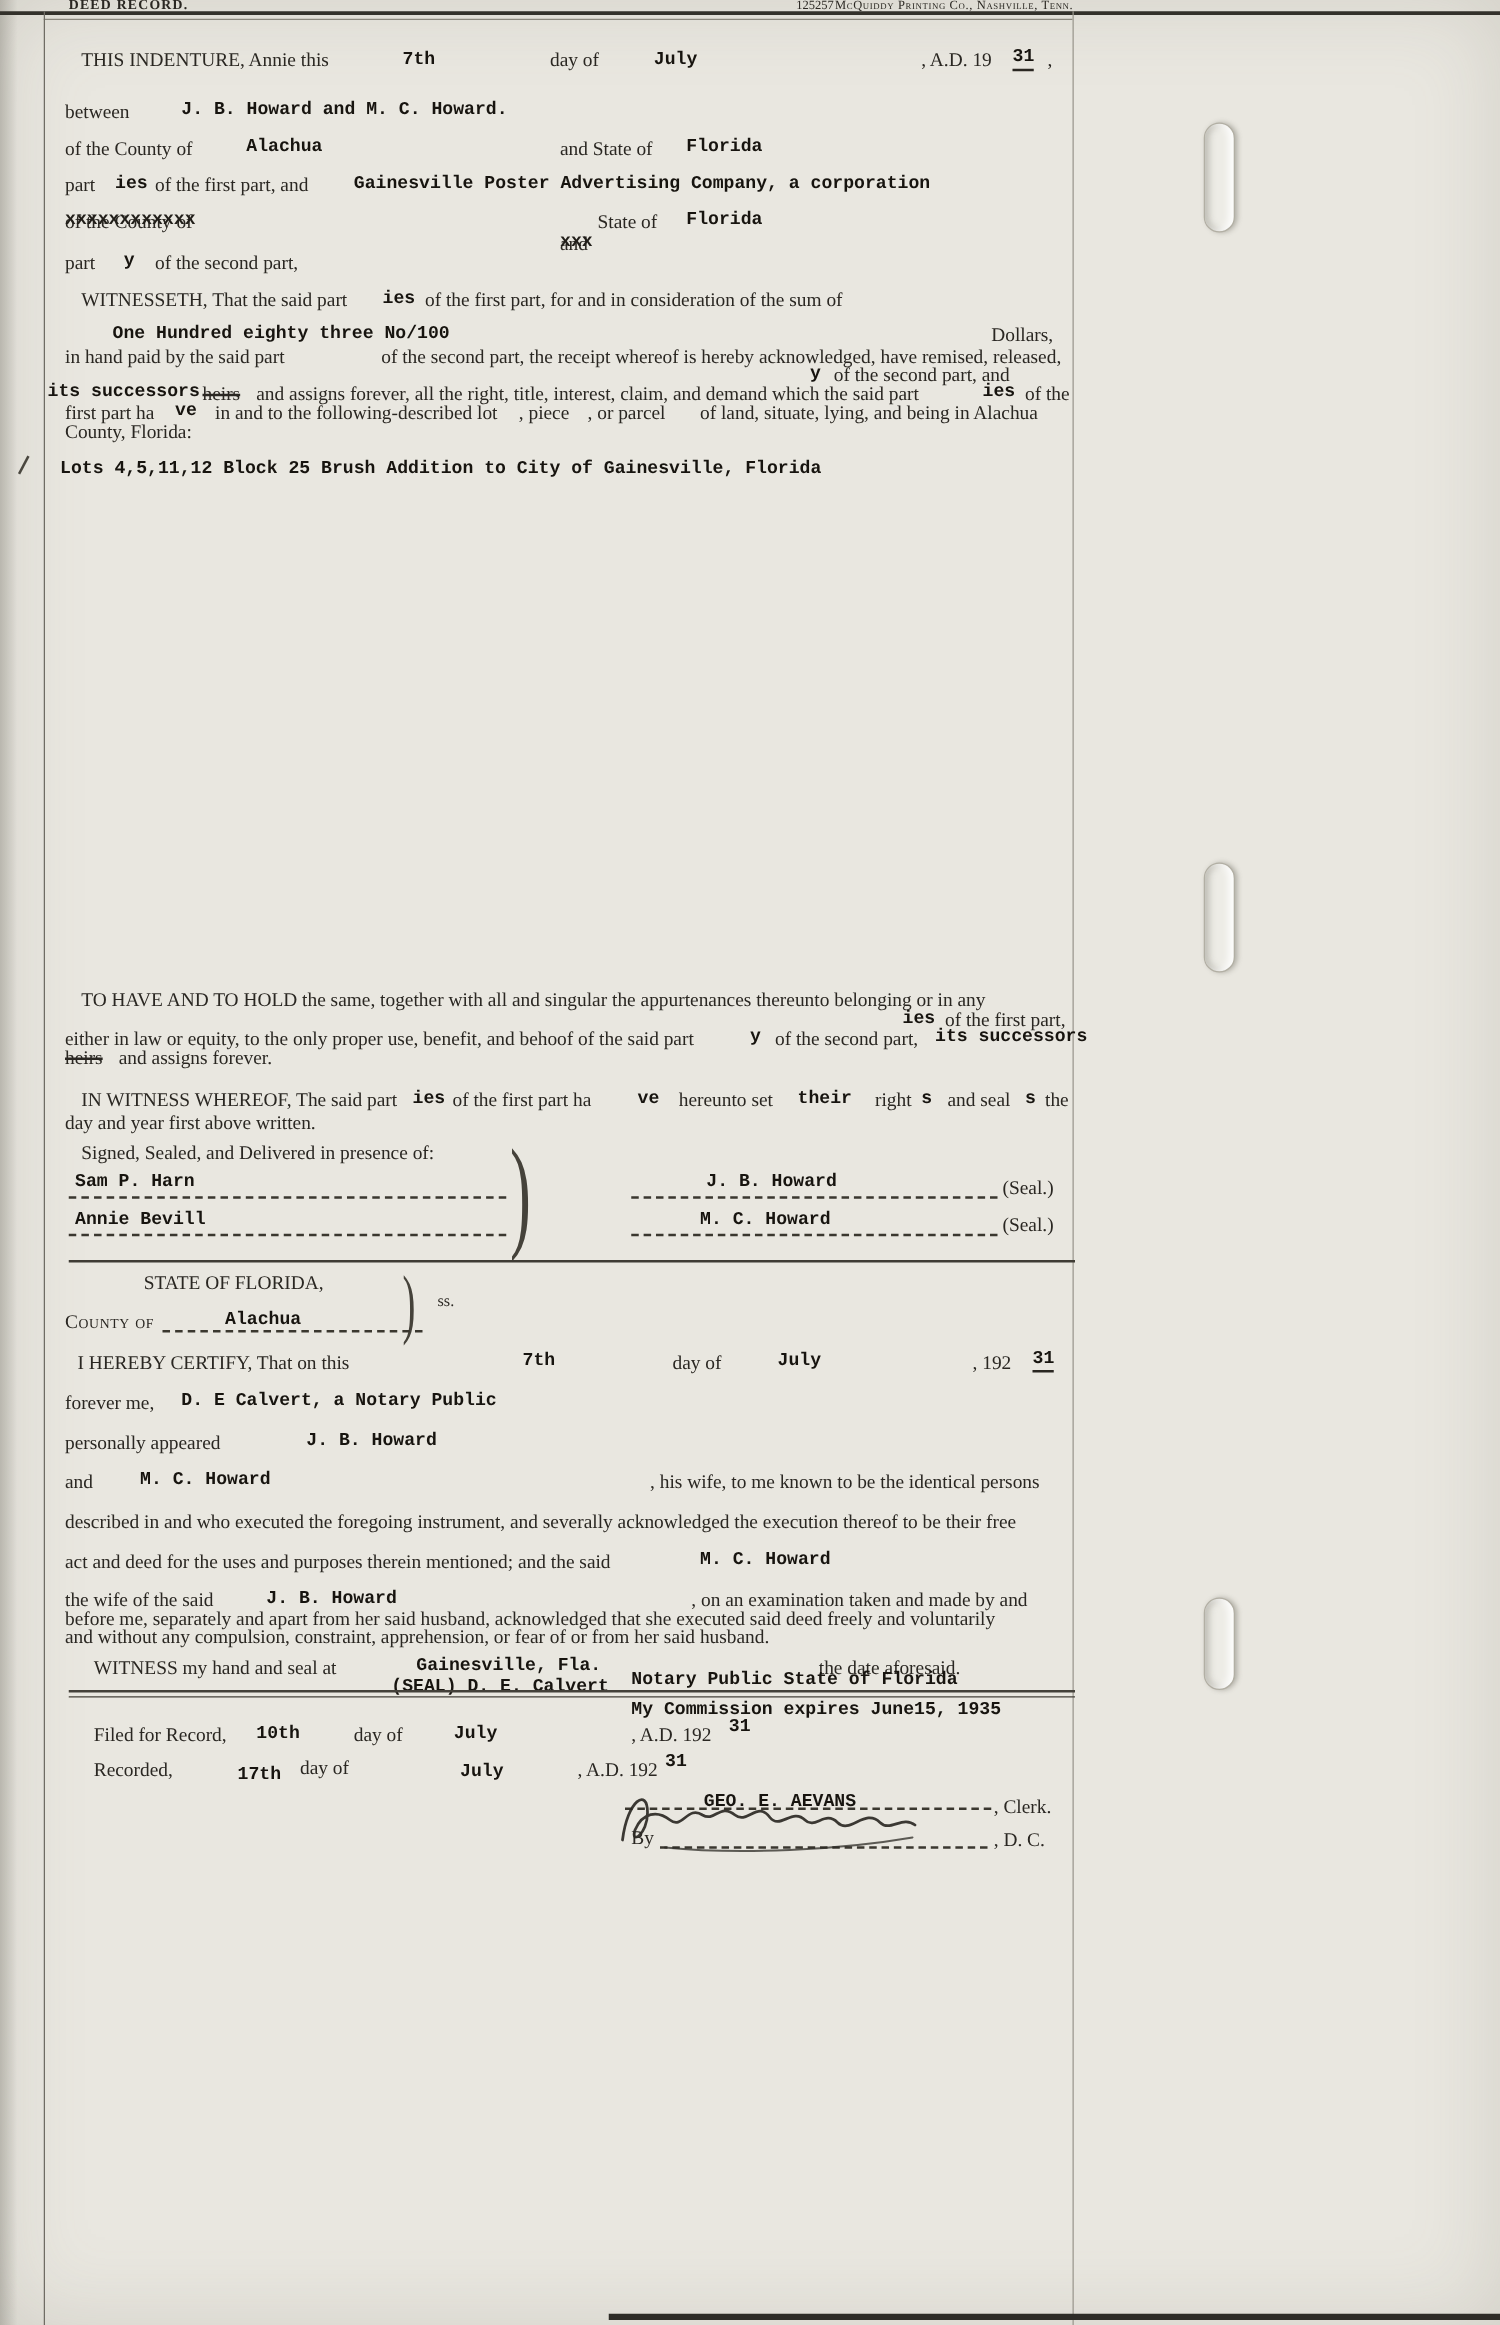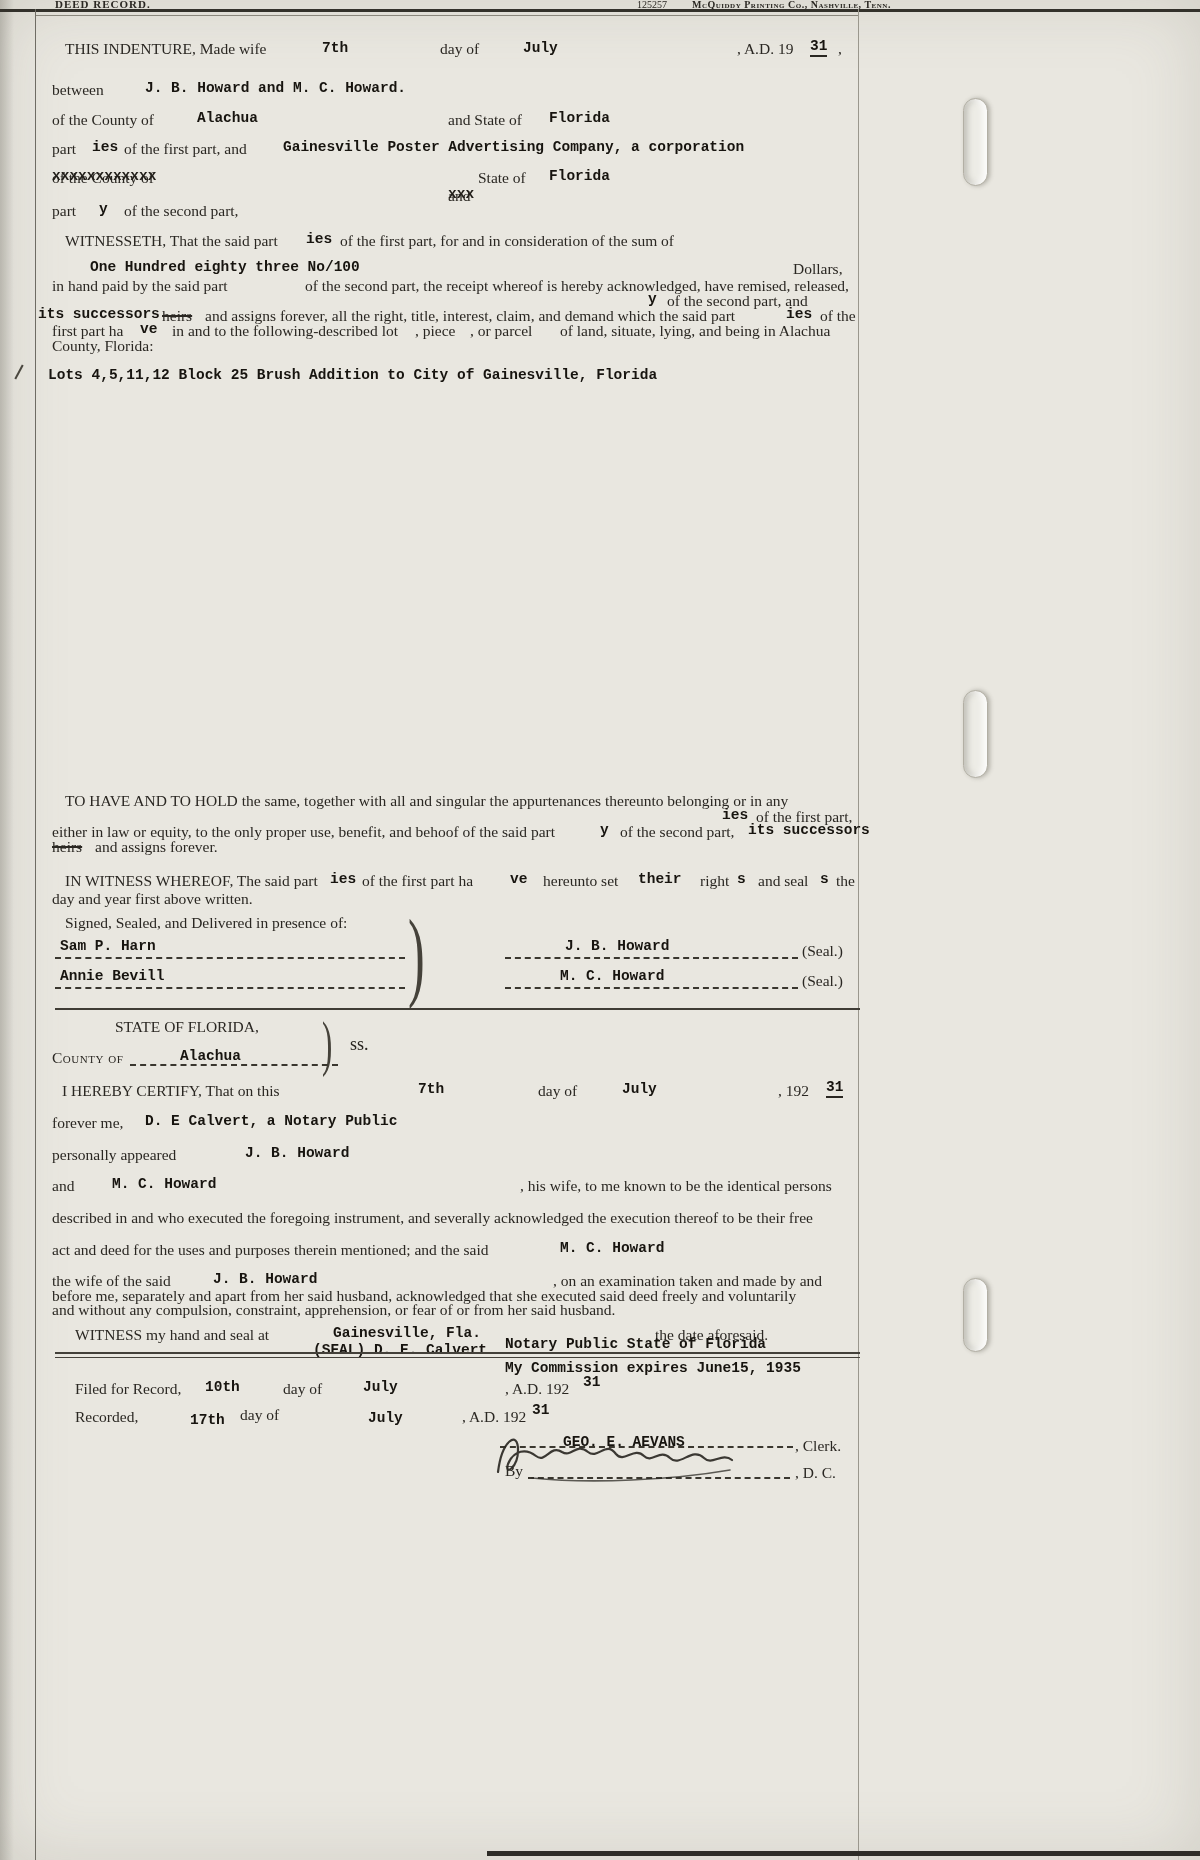--- a/index.html
+++ b/index.html
@@ -36,23 +36,23 @@
   <div class="vline" style="left:35px;top:9px;height:1851px;background:#6f6c64"></div>
   <div class="vline" style="left:858px;top:9px;height:1851px;background:#9a978d"></div>
   <div class="rule" style="left:487px;top:1851px;width:713px;height:5px;background:#2e2c27"></div>
 
   <div class="hole" style="left:963px;top:98px;height:88px"></div>
   <div class="hole" style="left:963px;top:690px;height:88px"></div>
   <div class="hole" style="left:963px;top:1278px;height:74px"></div>
 
   <div class="line p sc" style="left:55px;top:-2px;font-size:11px;font-weight:bold;letter-spacing:1px">DEED RECORD.</div>
   <div class="line p tiny" style="left:637px;top:-1px">125257</div>
-  <div class="line p tiny sc" style="left:692px;top:-1px;font-weight:bold">McQuiddy Printing Co., Nashville, Tenn.</div>
-
-  <div class="line p" style="left:65px;top:40px">THIS INDENTURE, Made wife</div>
+  <div class="line p tiny sc" style="left:668px;top:-1px;font-weight:normal">McQuiddy Printing Co., Nashville, Tenn.</div>
+
+  <div class="line p" style="left:65px;top:40px">THIS INDENTURE, Annie this</div>
   <div class="line t" style="left:322px;top:40px">7th</div>
   <div class="line p" style="left:440px;top:40px">day of</div>
   <div class="line t" style="left:523px;top:40px">July</div>
   <div class="line p" style="left:737px;top:40px">, A.D. 19</div>
   <div class="line t underline" style="left:810px;top:38px">31</div>
   <div class="line p" style="left:838px;top:40px">,</div>
 
   <div class="line p" style="left:52px;top:81px">between</div>
   <div class="line t" style="left:145px;top:80px">J. B. Howard and M. C. Howard.</div>
 
@@ -146,21 +146,21 @@
   <div class="line t" style="left:60px;top:968px">Annie Bevill</div>
   <div class="dash" style="left:55px;top:987px;width:350px"></div>
   <div class="line t" style="left:560px;top:968px">M. C. Howard</div>
   <div class="dash" style="left:505px;top:987px;width:293px"></div>
   <div class="line p" style="left:802px;top:972px">(Seal.)</div>
 
   <div class="rule" style="left:55px;top:1008px;width:805px;height:2px;background:#3f3c35"></div>
 
   <div class="line p" style="left:115px;top:1018px">STATE OF FLORIDA,</div>
   <div class="paren" style="left:322px;top:1012px;font-size:62px">)</div>
-  <div class="line p" style="left:350px;top:1034px;font-size:18px">ss.</div>
+  <div class="line p" style="left:350px;top:1034px;font-size:13px">ss.</div>
   <div class="line p sc" style="left:52px;top:1049px">County of</div>
   <div class="dash" style="left:130px;top:1064px;width:208px"></div>
   <div class="line t" style="left:180px;top:1048px">Alachua</div>
 
   <div class="line p" style="left:62px;top:1082px">I HEREBY CERTIFY, That on this</div>
   <div class="line t" style="left:418px;top:1081px">7th</div>
   <div class="line p" style="left:538px;top:1082px">day of</div>
   <div class="line t" style="left:622px;top:1081px">July</div>
   <div class="line p" style="left:778px;top:1082px">, 192</div>
   <div class="line t underline" style="left:826px;top:1079px">31</div>

